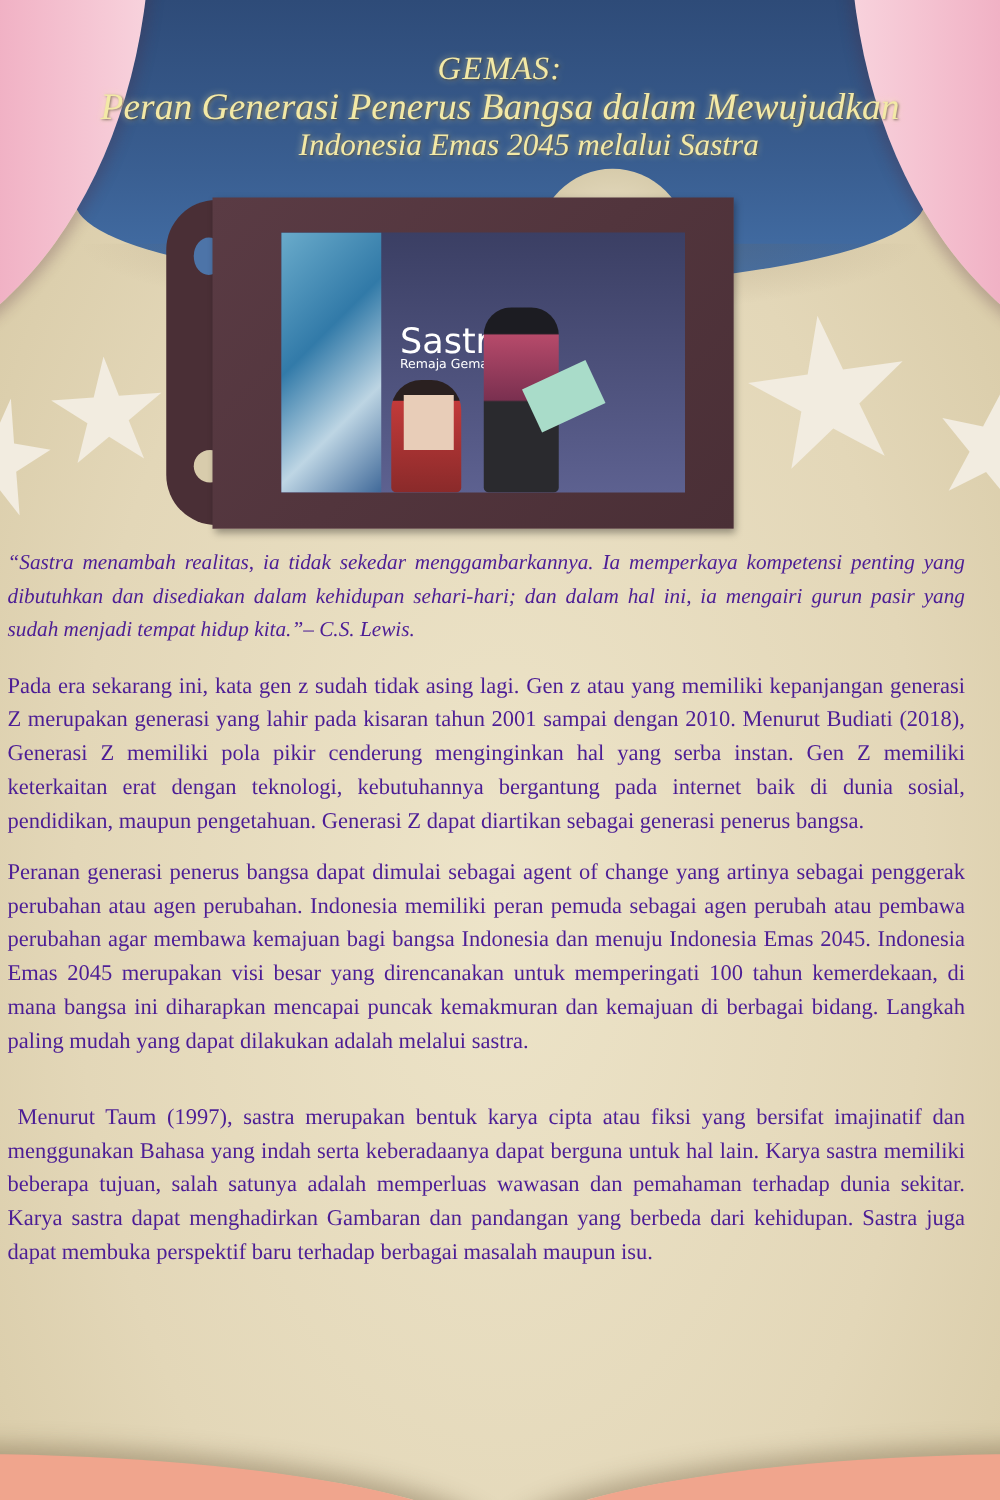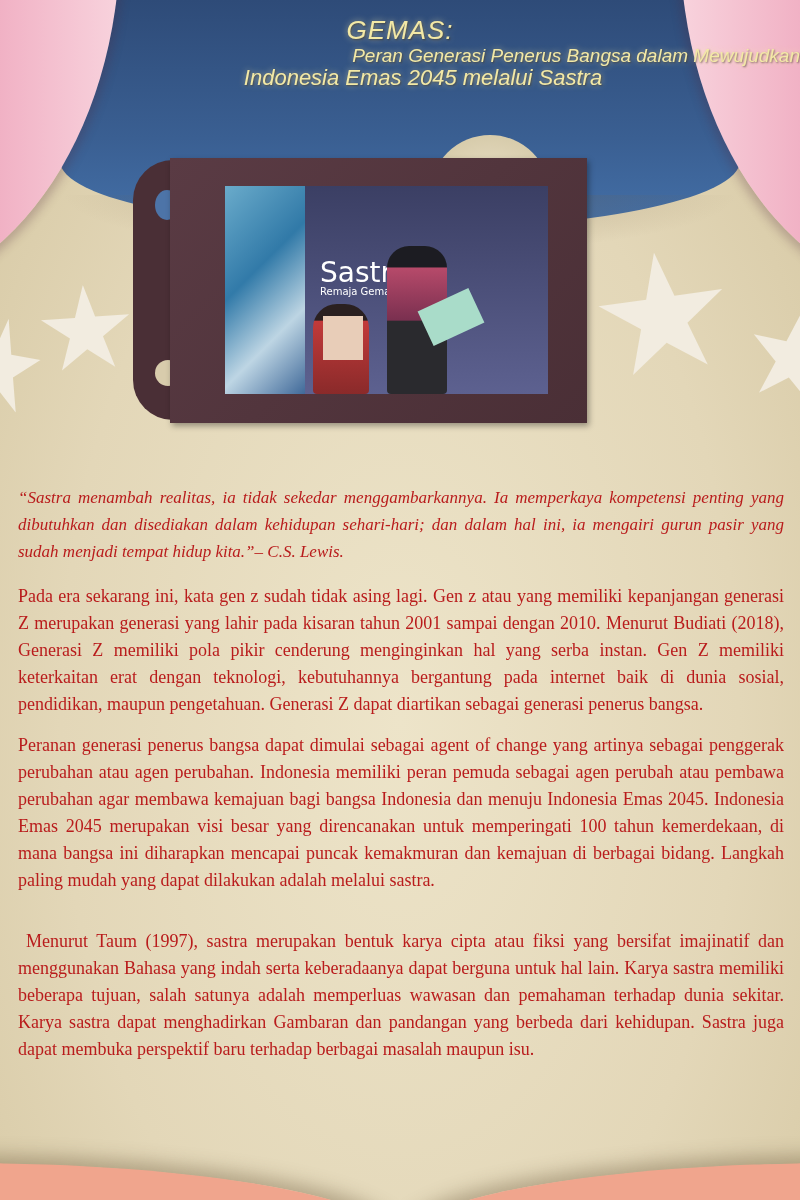--- a/index.html
+++ b/index.html
@@ -33,29 +33,29 @@
     border-radius: 0 0 100% 0;
     box-shadow: 4px 4px 10px rgba(80,40,60,0.25);
   }
   .curtain-right {
     position: absolute; right: -140px; top: -60px; width: 260px; height: 360px;
     background: linear-gradient(270deg, #e58aa8 0%, #f2b6c8 60%, #f8d3dd 100%);
     border-radius: 0 0 0 100%;
     box-shadow: -4px 4px 10px rgba(80,40,60,0.25);
   }
   .title {
-    position: absolute; left: 0; top: 16px; width: 800px; text-align: center;
+    position: absolute; left: 0; top: 40px; width: 800px; text-align: center;
     color: #f3e9a6;
-    font-family: Liberation Sans, sans-serif; font-style: italic;
+    font-family: Liberation Serif, serif; font-style: italic;
     text-shadow: 0 0 6px rgba(255,240,170,0.6), 1px 1px 2px rgba(40,30,20,0.6);
     line-height: 1.12;
   }
   .title .t1 { font-size: 26px; display: block; letter-spacing: 1px; }
-  .title .t2 { font-size: 19px; display: block; text-align: right; }
-  .title .t3 { font-size: 22px; display: block; padding-left: 46px; }
+  .title .t2 { font-size: 30px; display: block; }
+  .title .t3 { font-size: 25px; display: block; padding-left: 46px; }
 
   .star {
     position: absolute; background: #f2ece0;
     clip-path: polygon(50% 0%, 61% 35%, 98% 35%, 68% 57%, 79% 91%, 50% 70%, 21% 91%, 32% 57%, 2% 35%, 39% 35%);
     filter: drop-shadow(0 0 2px #b3a37c);
   }
   .frame-scroll {
     position: absolute; left: 133px; top: 160px; width: 70px; height: 260px;
     background: #4a2f36;
     border-radius: 40px 10px 10px 40px;
@@ -109,23 +109,22 @@
     position: absolute; left: 162px; top: 60px; width: 60px; height: 148px;
     background: linear-gradient(180deg, #1c1c22 0%, #1c1c22 14%, #b64a6a 15%, #7a3050 50%, #2a2a2e 51%, #2a2a2e 100%);
     border-radius: 22px 22px 4px 4px;
   }
   .photo .paper2 {
     position: absolute; left: 198px; top: 112px; width: 56px; height: 38px;
     background: #a9dcc9; transform: rotate(-25deg);
   }
 
   .content {
-    position: absolute; left: 18px; top: 436px; width: 766px;
-    color: #b91c1c;
-    margin-top: 48px;
+    position: absolute; left: 6px; top: 436px; width: 766px;
+    color: #4c1d95;
   }
   .quote {
     font-style: italic; font-size: 17px; line-height: 27px;
     text-align: justify; margin: 0 0 18px 0;
   }
   .para {
     font-size: 18px; line-height: 27px; text-align: justify; margin: 0 0 14px 0;
   }
   .para.p3 { margin-top: 34px; text-indent: 8px; }
 

